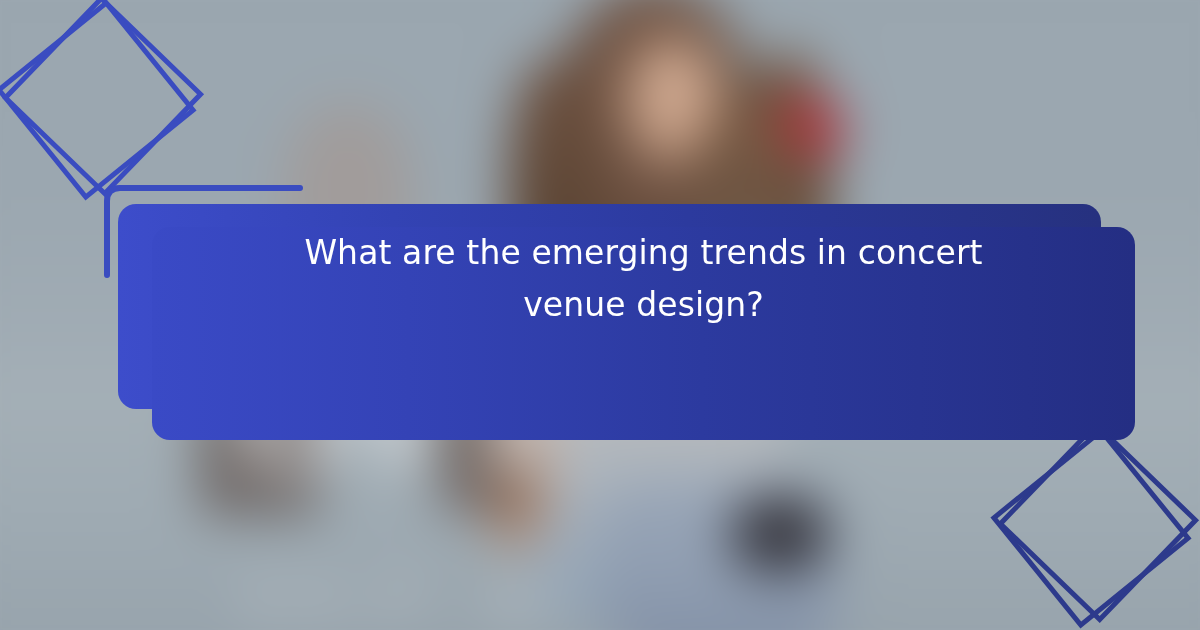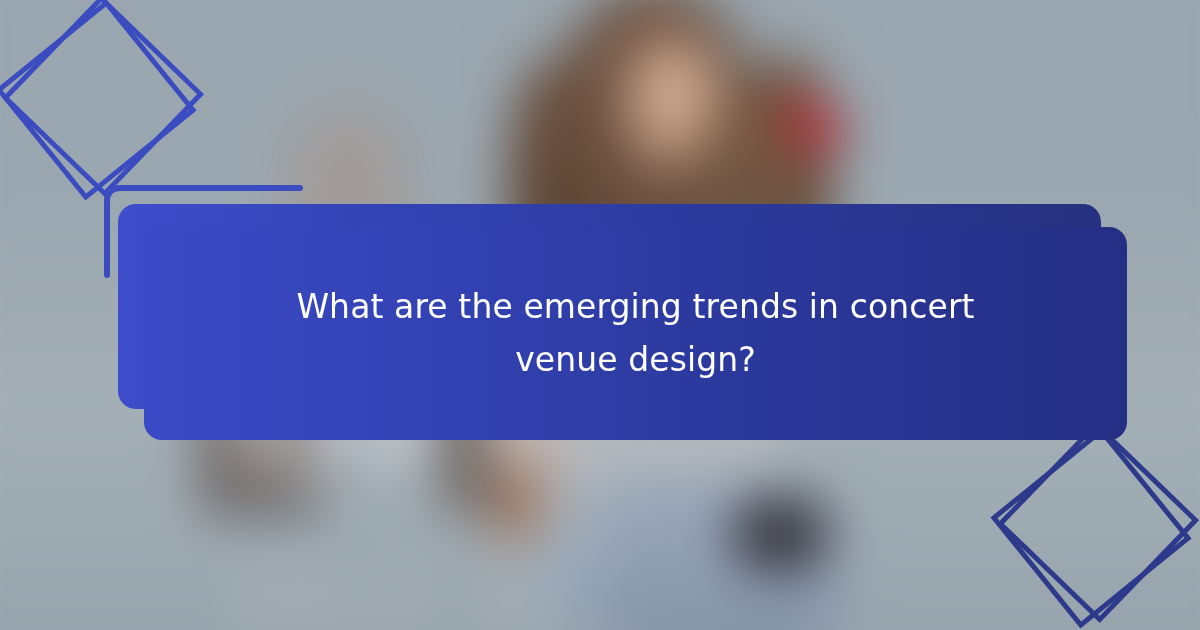--- a/index.html
+++ b/index.html
@@ -160,26 +160,25 @@
     position: absolute;
     box-sizing: border-box;
   }
   .card-back {
     left: 118px; top: 204px;
     width: 983px; height: 205px;
     border-radius: 18px;
     background: linear-gradient(90deg, #3d4dcb 0%, #3343b4 28%, #2c3a9e 58%, #26317f 100%);
   }
   .card-front {
-    left: 144px; top: 227px;
+    left: 152px; top: 227px;
     width: 983px; height: 213px;
     border-radius: 18px;
     background: linear-gradient(90deg, #3a4ac6 0%, #3443b6 26%, #2c3a9f 56%, #242e83 100%);
     display: flex;
-    align-items: center;
     justify-content: center;
   }
 
   .card-title {
     width: 700px;
     text-align: center;
     color: #ffffff;
     font-size: 33px;
     line-height: 1.58;
     font-weight: 400;

